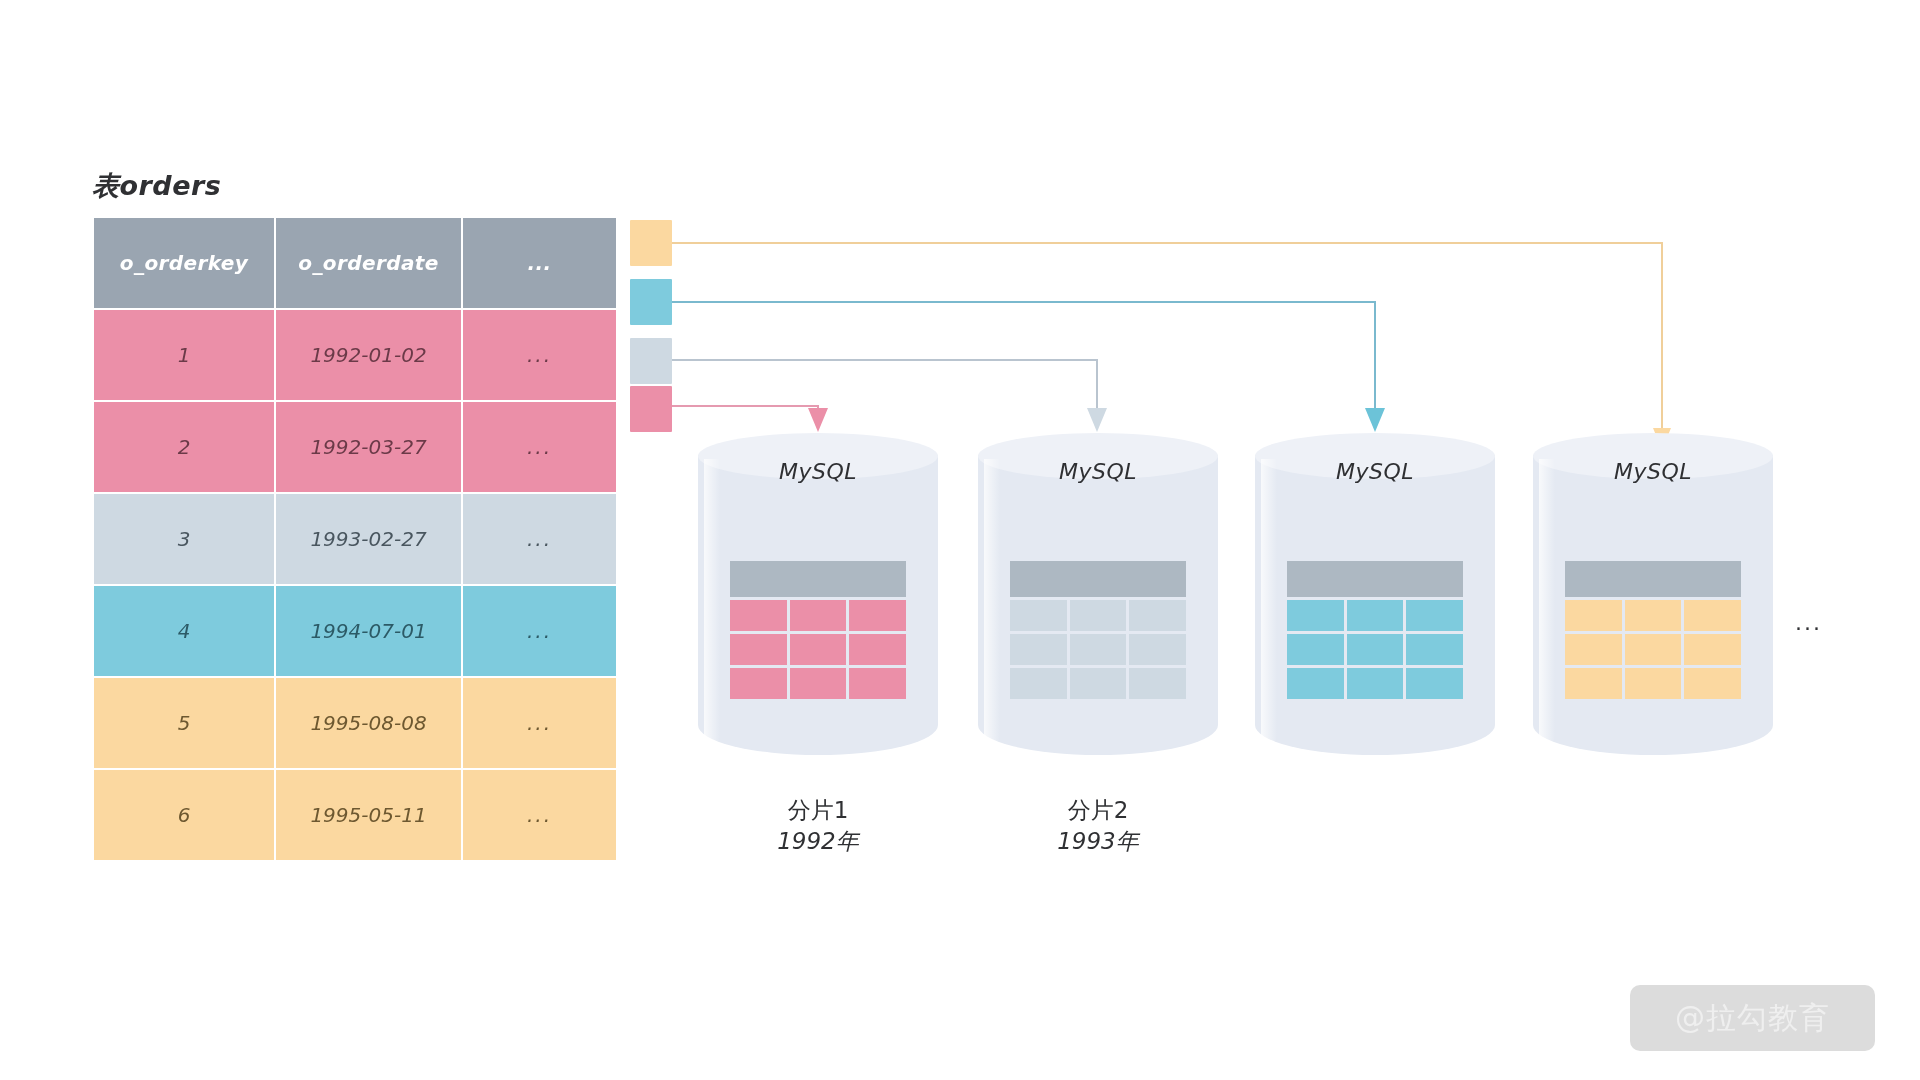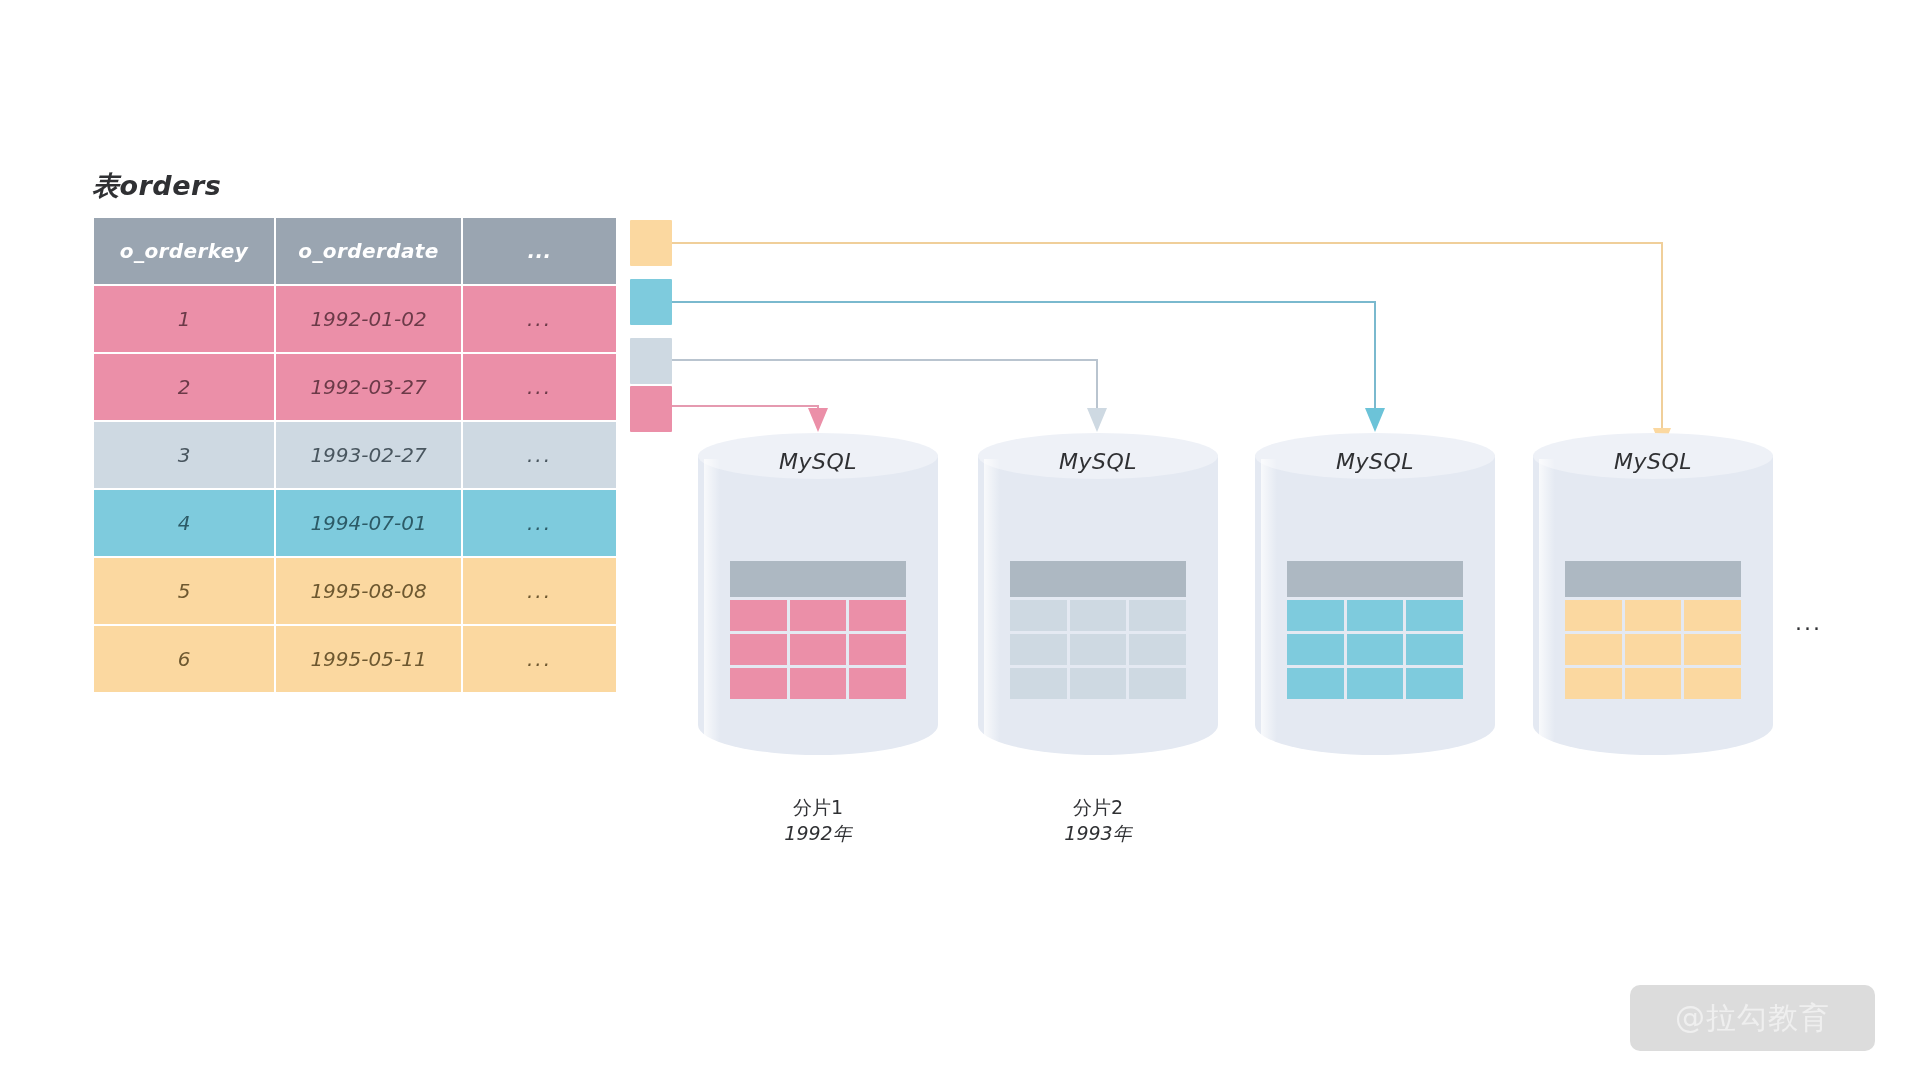--- a/index.html
+++ b/index.html
@@ -21,21 +21,21 @@
   #src-table{
     position:absolute;left:92px;top:216px;
     width:518px;
     border-collapse:separate;border-spacing:2px;
     table-layout:fixed;
   }
   #src-table td,#src-table th{
     height:66px;
     font-size:20px;font-style:italic;
     text-align:center;vertical-align:middle;
-    padding:0;border:0;font-weight:normal;
+    padding:12px;border:0;font-weight:normal;
   }
   #src-table thead th{
     background:#9aa5b1;color:#ffffff;font-weight:bold;
     font-size:20px;letter-spacing:.4px;
   }
   #src-table col.c1{width:180px}
   #src-table col.c2{width:185px}
   #src-table col.c3{width:153px}
   .row-pink{background:#eb8fa8;color:#6b3a48;}
   .row-gray{background:#ced9e2;color:#49565f;}
@@ -62,37 +62,37 @@
   .cyl-top{
     position:absolute;left:0;top:0;width:240px;height:46px;
     background:#eef1f7;border-radius:50%;
   }
   .cyl-shine{
     position:absolute;left:6px;top:26px;width:16px;height:286px;
     background:linear-gradient(90deg,rgba(255,255,255,.75),rgba(255,255,255,0));
     border-radius:0 0 10px 10px;
   }
   .cyl-label{
-    position:absolute;left:0;top:16px;width:240px;
+    position:absolute;left:0;top:26px;width:240px;
     text-align:center;font-size:22px;font-style:italic;color:#2f3033;
     letter-spacing:.5px;
   }
   .mini{
     position:absolute;left:32px;top:128px;width:176px;
   }
   .mini-head{height:36px;background:#adb8c2;margin-bottom:3px;}
   .mini-grid{display:grid;grid-template-columns:repeat(3,1fr);gap:3px;}
   .mini-grid span{height:31px;display:block;}
   .g-pink span{background:#eb8fa8;}
   .g-gray span{background:#ced9e2;}
   .g-cyan span{background:#7ecbdd;}
   .g-amber span{background:#fbd8a0;}
   .shard-cap{
     position:absolute;left:-20px;top:362px;width:280px;
-    text-align:center;font-size:19px;color:#2f3033;line-height:1.35;
+    text-align:center;font-size:23px;color:#2f3033;line-height:1.35;
     font-style:italic;
   }
   .shard-cap .cn{font-style:normal;}
 
   #cyl1{left:698px;top:433px;}
   #cyl2{left:978px;top:433px;}
   #cyl3{left:1255px;top:433px;}
   #cyl4{left:1533px;top:433px;}
 
   #tail-dots{

